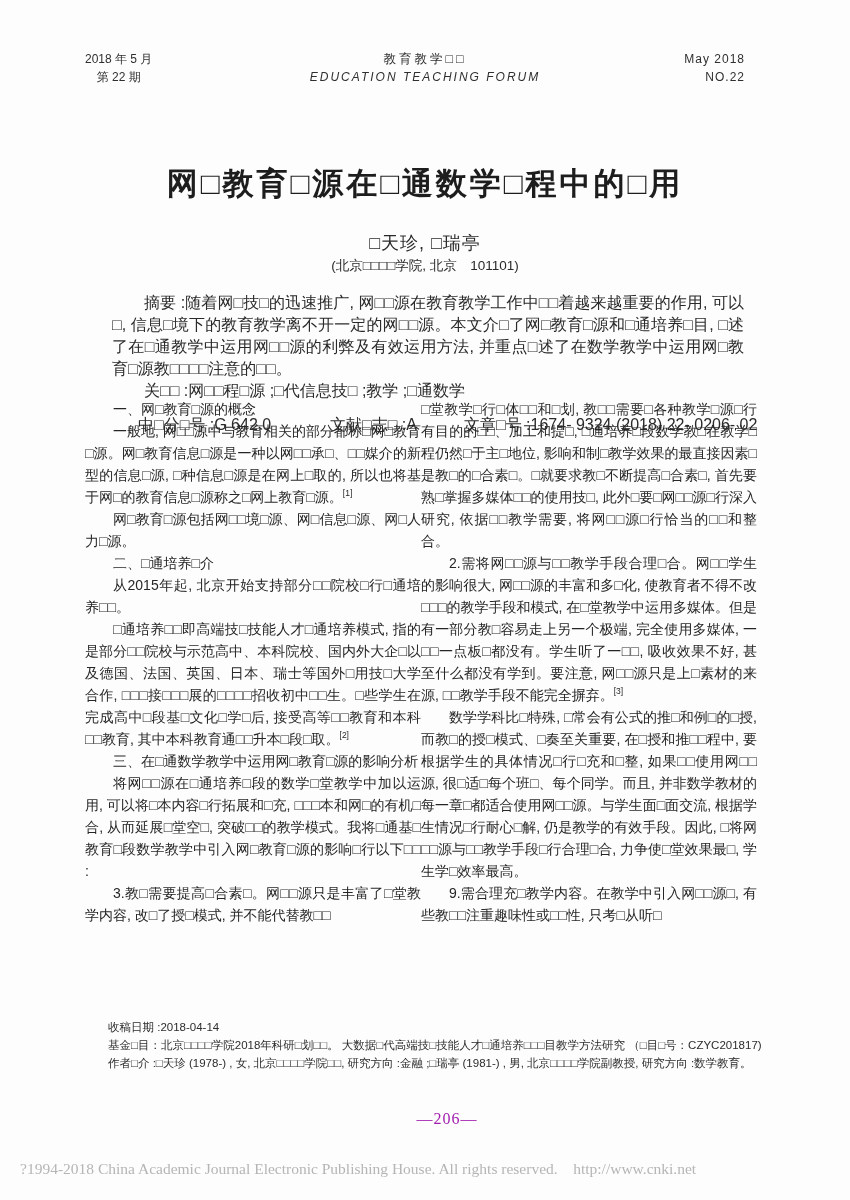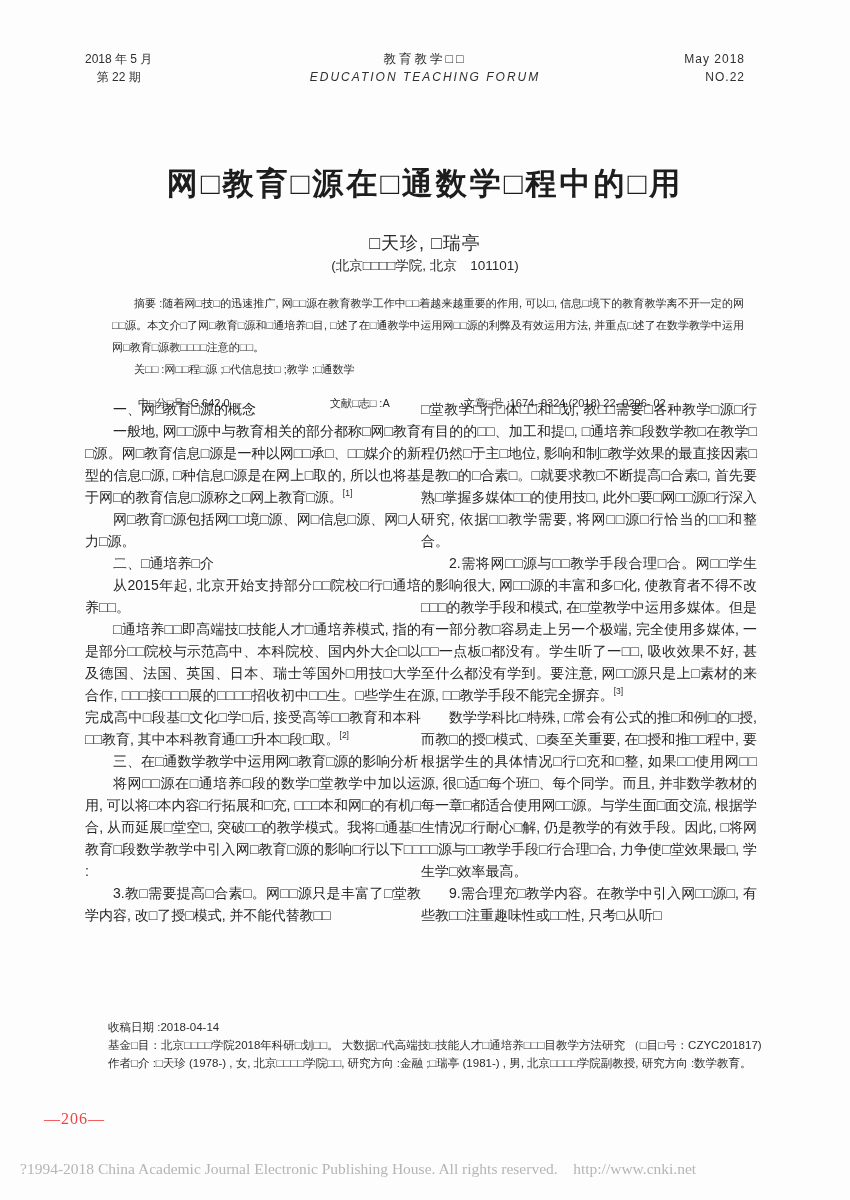--- a/index.html
+++ b/index.html
@@ -23,42 +23,42 @@
 
   
   .title {
     position: absolute; top: 163px; left: 0; width: 100%;
     text-align: center; font-size: 31px; font-weight: bold; letter-spacing: 3px; color: #1d1d1d;
   }
   .authors { position: absolute; top: 231px; left: 0; width: 100%; text-align: center; font-size: 18px; letter-spacing: 1px; }
   .affiliation { position: absolute; top: 257px; left: 0; width: 100%; text-align: center; font-size: 13.5px; }
 
   
-  .abs-block { position: absolute; left: 112px; top: 292px; width: 632px; font-size: 11px; line-height: 22px; }
+  .abs-block { position: absolute; left: 112px; top: 292px; width: 632px; font-size: 16px; line-height: 22px; }
   .abs-text { text-align: justify; text-indent: 2em; }
   .kw-line { text-indent: 2em; }
   .cls-line { position: relative; height: 22px; }
   .cls-line span { position: absolute; top: 12px; white-space: nowrap; }
   .cls-1 { left: 26px; }
   .cls-2 { left: 218px; }
   .cls-3 { left: 352px; }
 
   
   .columns { position: absolute; left: 85px; top: 398px; width: 683px; height: 612px; display: flex; }
   .col { width: 336px; font-size: 14px; line-height: 22px; overflow: hidden; }
   .col p { text-align: justify; color: #262626; }
   .col p.indent { text-indent: 2em; }
   .col p sup { font-size: 8.5px; vertical-align: super; line-height: 0; }
 
   
   .footnotes { position: absolute; left: 85px; top: 1018px; width: 683px; font-size: 11.5px; line-height: 18px; color: #2c2c2c; }
   .footnotes p { text-indent: 2em; text-align: justify; }
 
   
-  .pageno { position: absolute; top: 1110px; left: 0; width: 100%; text-align: left; font-family: "Liberation Serif", serif; font-size: 16px; color: #ef4444; letter-spacing: 1px; padding-left: 44px; }
+  .pageno { position: absolute; top: 1110px; left: 0; width: 100%; text-align: center; font-family: "Liberation Serif", serif; font-size: 16px; color: #a21caf; letter-spacing: 1px; padding-left: 44px; }
   .copyright {
     position: absolute; left: 20px; top: 1160px; width: 820px;
     font-family: "Liberation Serif", serif; font-size: 15.5px; color: #b5b5b5; white-space: pre;
   }
 </style>
 </head>
 <body>
 
 <div class="page">
 

